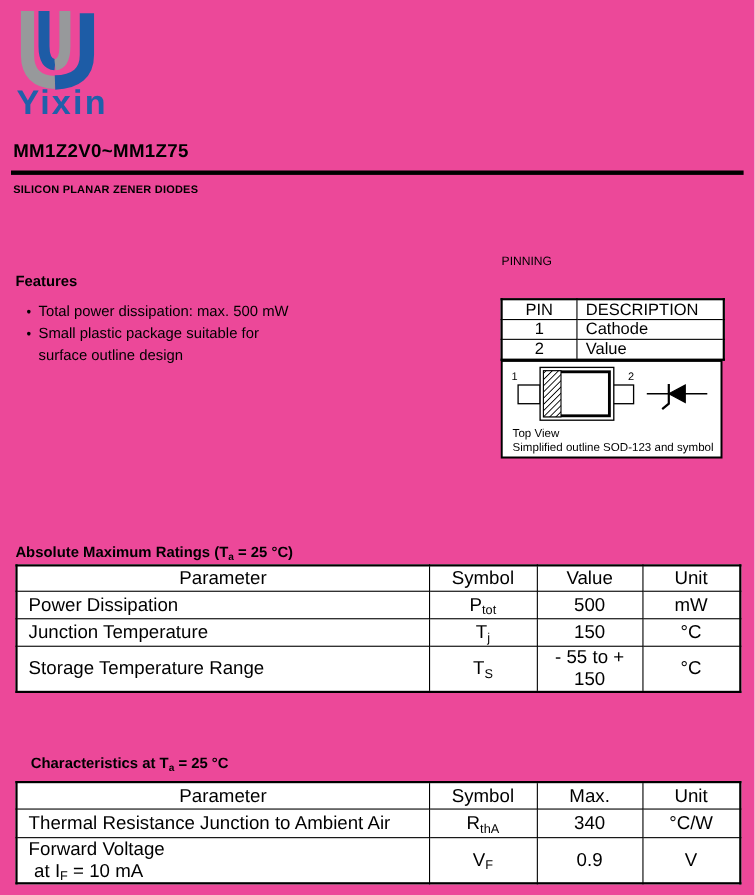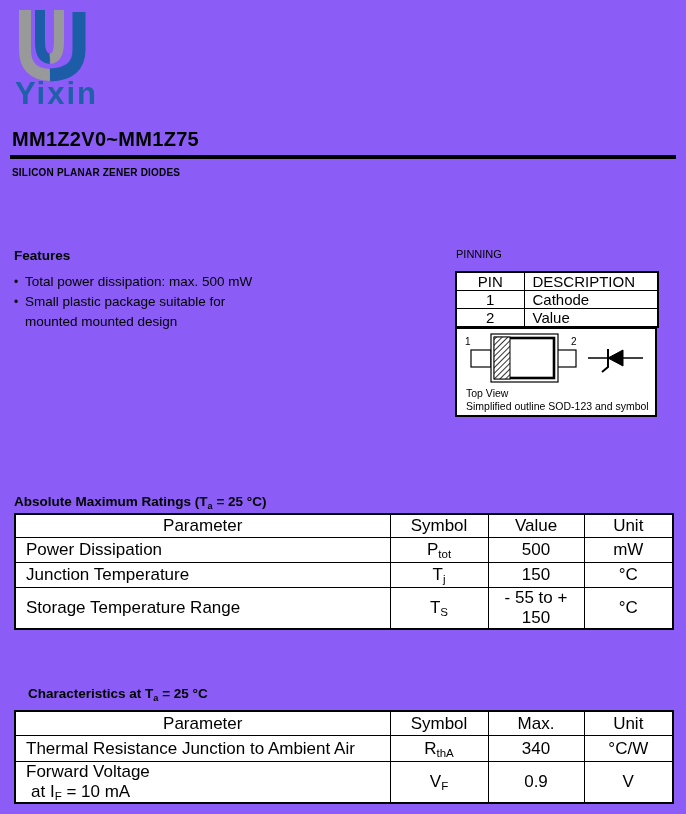--- a/index.html
+++ b/index.html
@@ -1,33 +1,33 @@
 <!DOCTYPE html>
 <html><head>
 <meta charset="utf-8">
 <style>
   html,body{margin:0;padding:0;background:#fff;}
   .page{
-    position:relative;width:686px;height:814px;background:#8b5cf6;overflow:hidden;
+    position:relative;width:686px;height:814px;background:#ec4899;overflow:hidden;
     font-family:"Liberation Sans",sans-serif;color:#000;
   }
   .abs{position:absolute;}
   sub{font-size:0.68em;vertical-align:-0.3em;line-height:0;}
   
-  .doc-title{left:12px;top:128px;font-size:20px;font-weight:bold;letter-spacing:0.3px;}
+  .doc-title{left:12px;top:128px;font-size:17px;font-weight:bold;letter-spacing:0.3px;}
   .title-rule{left:10px;top:155px;width:666px;height:4px;background:#000;}
   .doc-subtitle{left:12px;top:167px;font-size:10px;font-weight:bold;letter-spacing:0.2px;}
   
   .features{left:14px;top:248px;width:330px;font-size:13.5px;}
   .features h3{margin:0 0 9px 0;font-size:13.5px;}
-  .features ul{margin:0;padding:0;list-style:none;}
+  .features ul{margin:10px;padding:0;list-style:none;}
   .features li{position:relative;padding-left:11px;line-height:20px;white-space:pre-line;}
   .features li::before{content:"\2022";position:absolute;left:0;top:0;font-size:12px;}
   
-  .pinning-label{left:456px;top:248px;font-size:11px;}
+  .pinning-label{left:456px;top:232px;font-size:11px;}
   .pinning-table{left:455px;top:271px;}
   table{border-collapse:collapse;table-layout:fixed;background:#fff;}
   .pin-tbl{width:202px;font-size:15px;}
   .pin-tbl th,.pin-tbl td{border:1.5px solid #000;height:15px;padding:0;font-weight:normal;vertical-align:middle;}
   .pin-tbl .c{text-align:center;}
   .pin-tbl .l{text-align:left;padding-left:8px;}
   .pin-tbl{border:2px solid #000;}
   
   .pkg-box{left:455px;top:327px;}
   
@@ -67,21 +67,21 @@
 
   <div class="abs doc-title">MM1Z2V0~MM1Z75</div>
   <div class="abs title-rule"></div>
   <div class="abs doc-subtitle">SILICON PLANAR ZENER DIODES</div>
 
   <div class="abs features">
     <h3>Features</h3>
     <ul>
       <li>Total power dissipation: max. 500 mW</li>
       <li>Small plastic package suitable for
-mounted mounted design</li>
+surface outline design</li>
     </ul>
   </div>
 
   <div class="abs pinning-label">PINNING</div>
   <table class="abs pinning-table pin-tbl">
     <colgroup>
         <col style="width:68px">
         <col style="width:134px">
       </colgroup>
     <tbody>

